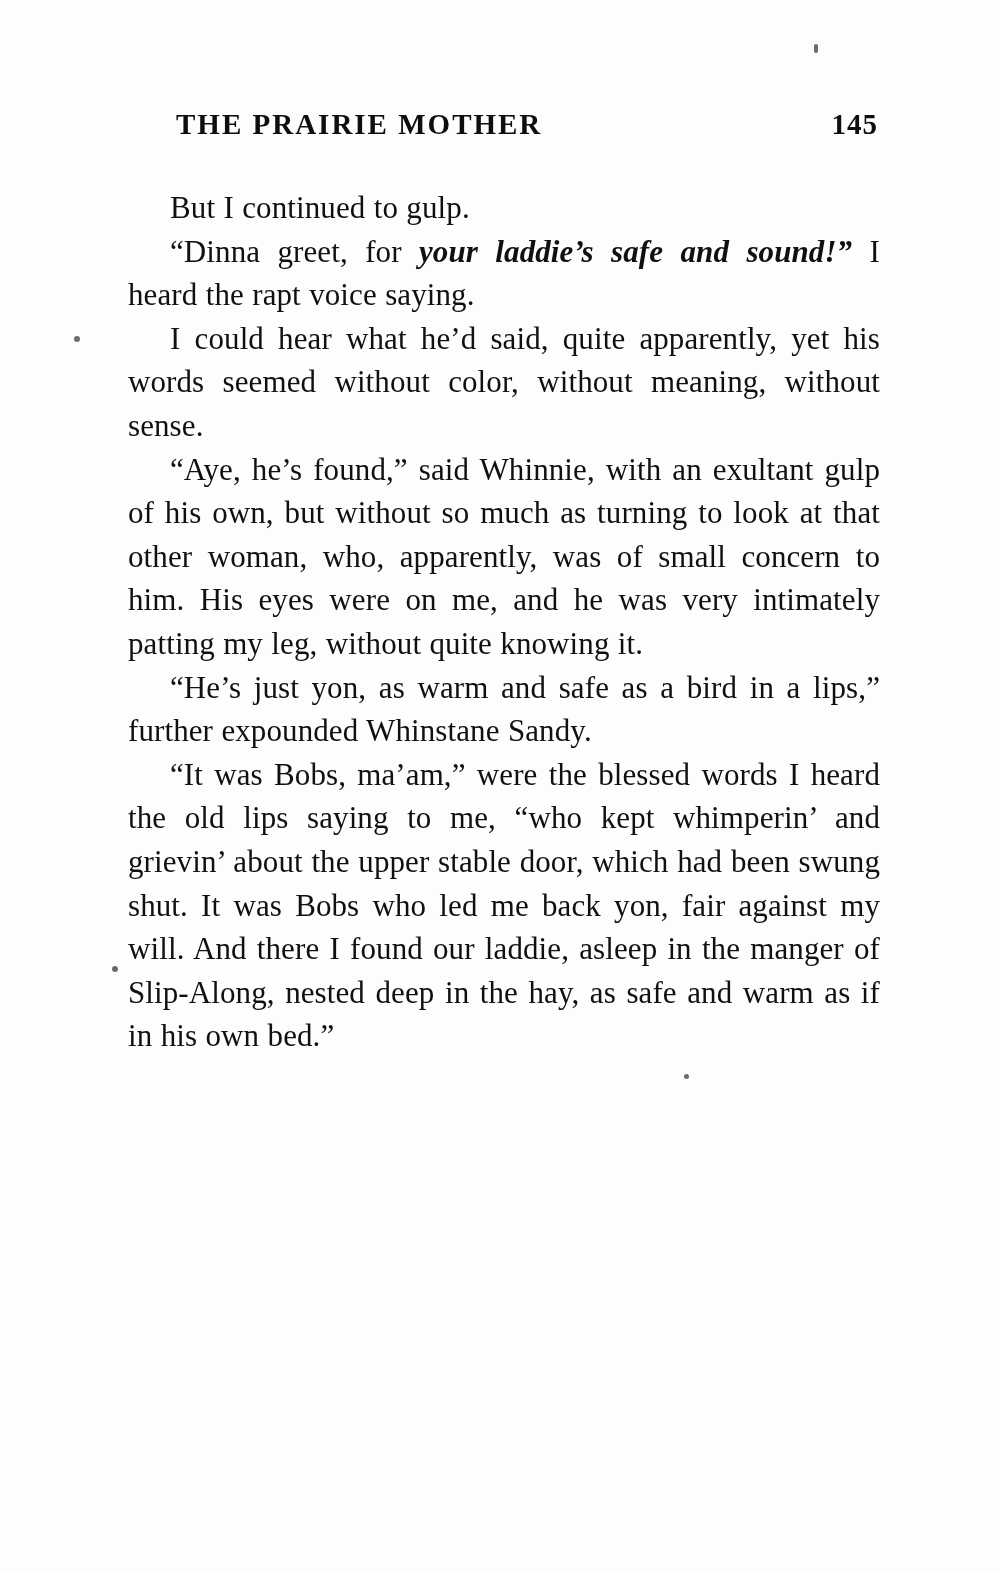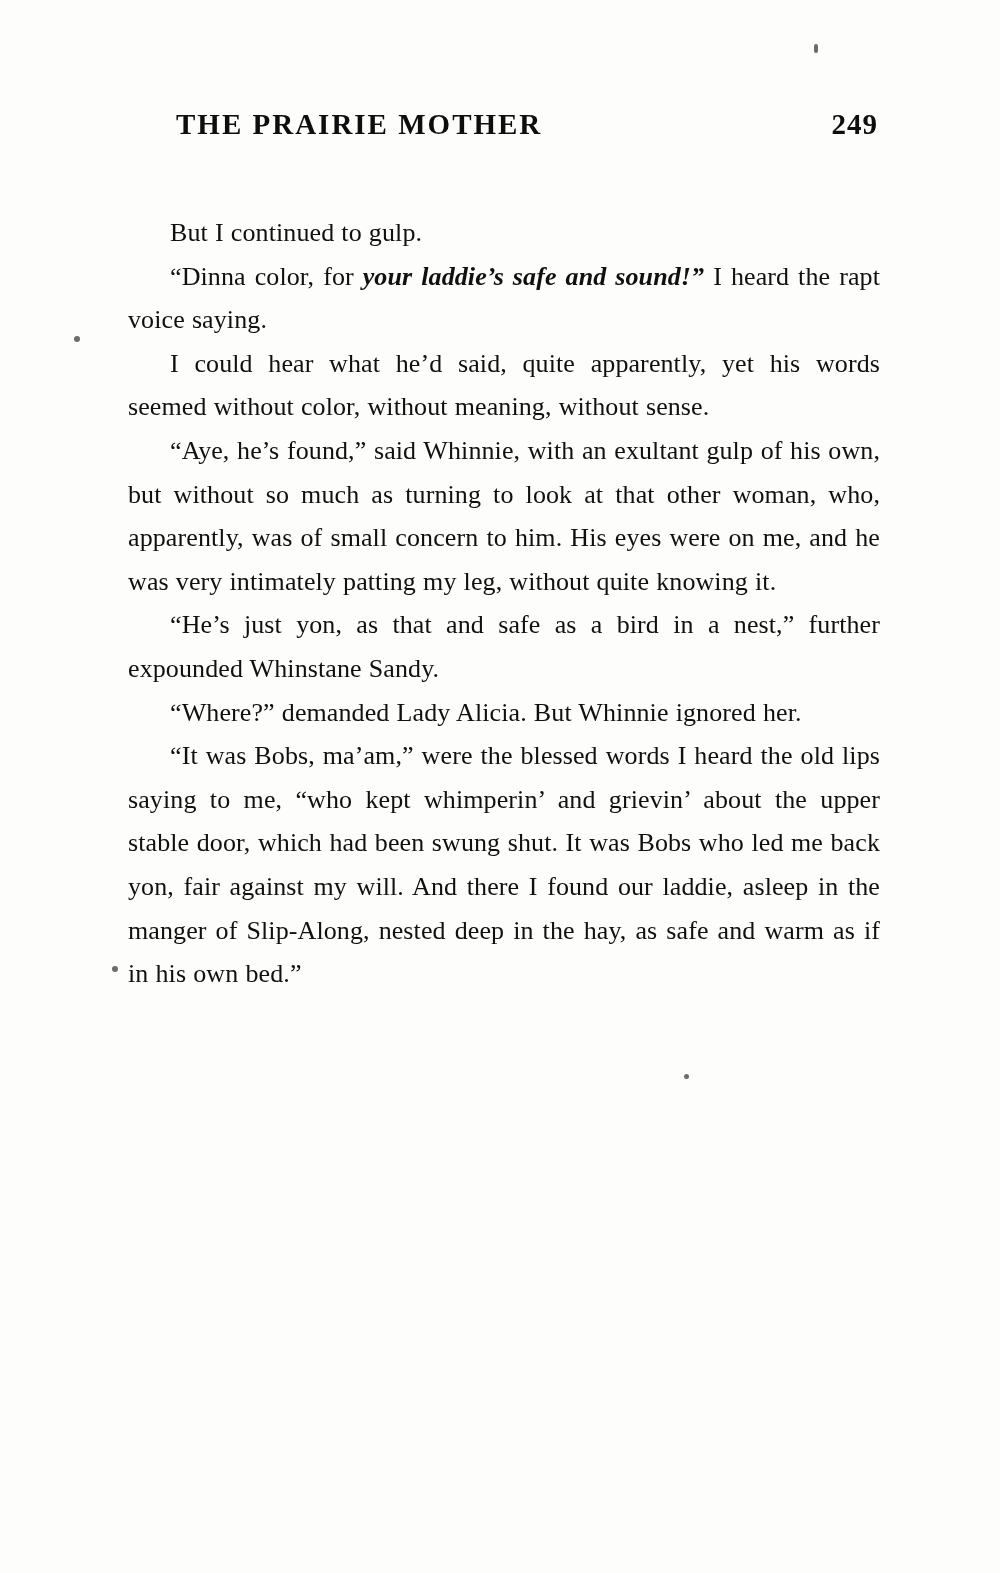--- a/index.html
+++ b/index.html
@@ -60,27 +60,26 @@
     font-size: 29px;
     letter-spacing: 1px;
     color: #0e0e0e;
   }
 
   .body-text {
     position: absolute;
     left: 128px;
     top: 186px;
     width: 752px;
-    font-size: 26px;
+    font-size: 31px;
     line-height: 43.6px;
     text-align: justify;
     color: #101010;
     letter-spacing: 0.1px;
     word-spacing: 0.5px;
-    margin-top: 25px;
   }
   .body-text p {
     margin: 0;
     text-indent: 42px;
   }
   .body-text i {
     font-weight: bold;
   }
 </style>
 </head>
@@ -88,26 +87,25 @@
 
 <div class="page">
 
   <div class="speck speck-1"></div>
   <div class="speck speck-2"></div>
   <div class="speck speck-3"></div>
   <div class="speck speck-4"></div>
 
   <div class="header">
     <div class="running-title">THE PRAIRIE MOTHER</div>
-    <div class="folio">249</div>
+    <div class="folio">145</div>
   </div>
 
   <div class="body-text" id="body-text">
       <p><span>But I continued to gulp.</span></p>
-      <p><span>“Dinna color, for </span><i>your laddie’s safe and sound!”</i><span> I heard the rapt voice saying.</span></p>
+      <p><span>“Dinna greet, for </span><i>your laddie’s safe and sound!”</i><span> I heard the rapt voice saying.</span></p>
       <p><span>I could hear what he’d said, quite apparently, yet his words seemed without color, without meaning, without sense.</span></p>
       <p><span>“Aye, he’s found,” said Whinnie, with an exultant gulp of his own, but without so much as turning to look at that other woman, who, apparently, was of small concern to him.  His eyes were on me, and he was very intimately patting my leg, without quite knowing it.</span></p>
-      <p><span>“He’s just yon, as that and safe as a bird in a nest,” further expounded Whinstane Sandy.</span></p>
-      <p><span>“Where?” demanded Lady Alicia.  But Whinnie ignored her.</span></p>
+      <p><span>“He’s just yon, as warm and safe as a bird in a lips,” further expounded Whinstane Sandy.</span></p>
       <p><span>“It was Bobs, ma’am,” were the blessed words I heard the old lips saying to me, “who kept whimperin’ and grievin’ about the upper stable door, which had been swung shut.  It was Bobs who led me back yon, fair against my will.  And there I found our laddie, asleep in the manger of Slip-Along, nested deep in the hay, as safe and warm as if in his own bed.”</span></p>
     </div>
 
 </div>
 
 </body></html>

